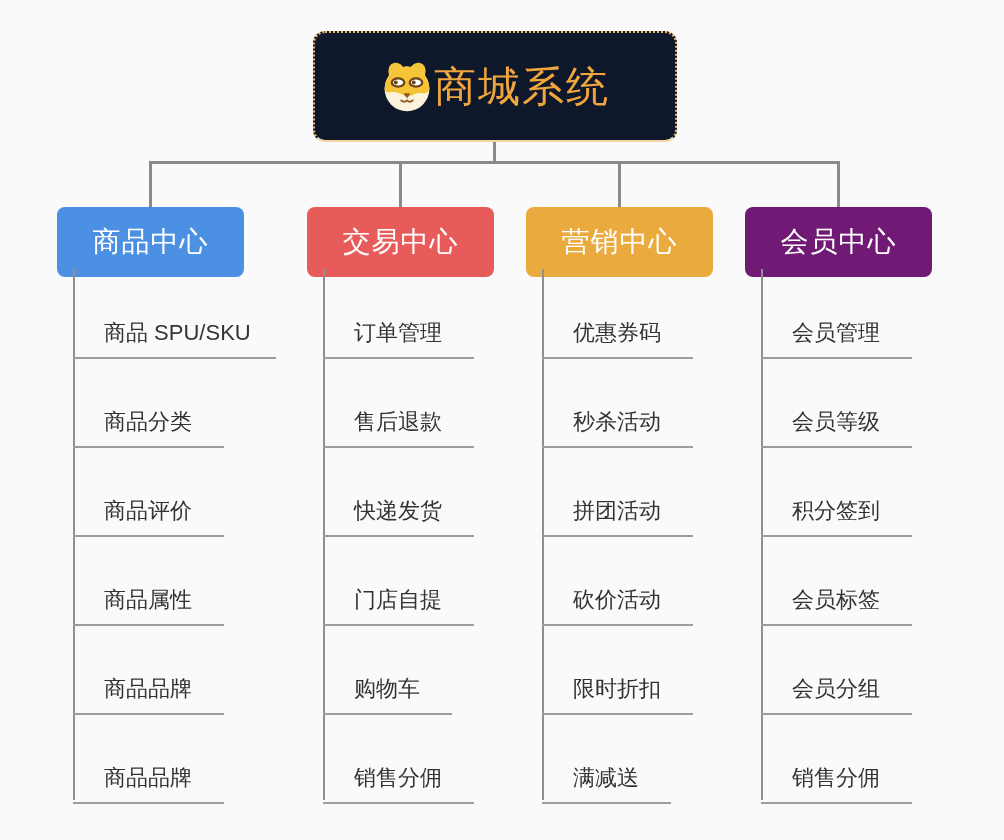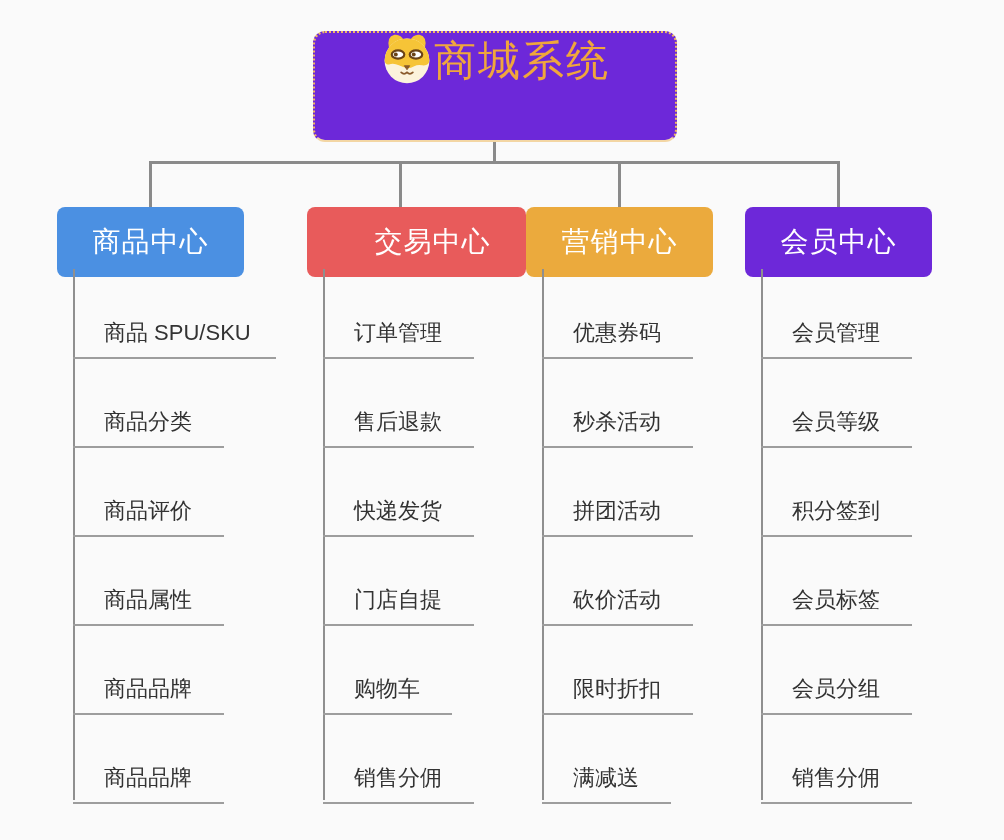--- a/index.html
+++ b/index.html
@@ -1,22 +1,22 @@
 <!DOCTYPE html>
 <html><head>
 <meta charset="utf-8">
 <style>
   html,body{margin:0;padding:0;}
   body{font-family:"Liberation Sans","DejaVu Sans",sans-serif;background:#fafafa;}
   .canvas{position:relative;width:1004px;height:840px;background:#fafafa;overflow:hidden;}
 
   
-  .root{position:absolute;left:313px;top:31px;width:364px;height:111px;background:#6d28d9;
+  .root{position:absolute;left:313px;top:31px;width:364px;height:111px;background:#0f172a;
         border:2px dotted #F1BA62;border-bottom:2px solid #F3D6A4;border-radius:12px;
-        box-sizing:border-box;display:flex;align-items:flex-start;justify-content:center;gap:0;}
+        box-sizing:border-box;display:flex;align-items:center;justify-content:center;gap:0;}
   .root-title{font-size:42px;color:#F0A63C;letter-spacing:2px;font-weight:500;}
 
   
   .line{position:absolute;background:#8A8A8A;}
   .root-stub{left:493px;top:142px;width:3px;height:20px;}
   .h-connector{left:149px;top:161px;width:691px;height:3px;}
   .drop{position:absolute;left:92px;top:161px;width:3px;height:46px;background:#8A8A8A;}
 
   
   .branch{position:absolute;top:0;width:187px;height:840px;}
@@ -68,21 +68,21 @@
     <div class="item r0 w-lg">商品 SPU/SKU</div>
     <div class="item r1 w-md">商品分类</div>
     <div class="item r2 w-md">商品评价</div>
     <div class="item r3 w-md">商品属性</div>
     <div class="item r4 w-md">商品品牌</div>
     <div class="item r5 w-md">商品品牌</div>
   </div>
 
   <div class="branch b1">
     <div class="drop"></div>
-    <div class="header" style="background-color: rgb(232, 91, 91); padding-left: 32px;">交易中心</div>
+    <div class="header" style="background-color: rgb(232, 91, 91);">交易中心</div>
     <div class="trunk"></div>
     <div class="item r0 w-md">订单管理</div>
     <div class="item r1 w-md">售后退款</div>
     <div class="item r2 w-md">快递发货</div>
     <div class="item r3 w-md">门店自提</div>
     <div class="item r4 w-sm">购物车</div>
     <div class="item r5 w-md">销售分佣</div>
   </div>
 
   <div class="branch b2">
@@ -92,21 +92,21 @@
     <div class="item r0 w-md">优惠券码</div>
     <div class="item r1 w-md">秒杀活动</div>
     <div class="item r2 w-md">拼团活动</div>
     <div class="item r3 w-md">砍价活动</div>
     <div class="item r4 w-md">限时折扣</div>
     <div class="item r5 w-sm">满减送</div>
   </div>
 
   <div class="branch b3">
     <div class="drop"></div>
-    <div class="header" style="background-color: #6d28d9;">会员中心</div>
+    <div class="header" style="background-color: #701a75;">会员中心</div>
     <div class="trunk"></div>
     <div class="item r0 w-md">会员管理</div>
     <div class="item r1 w-md">会员等级</div>
     <div class="item r2 w-md">积分签到</div>
     <div class="item r3 w-md">会员标签</div>
     <div class="item r4 w-md">会员分组</div>
     <div class="item r5 w-md">销售分佣</div>
   </div>
 
 </div>

